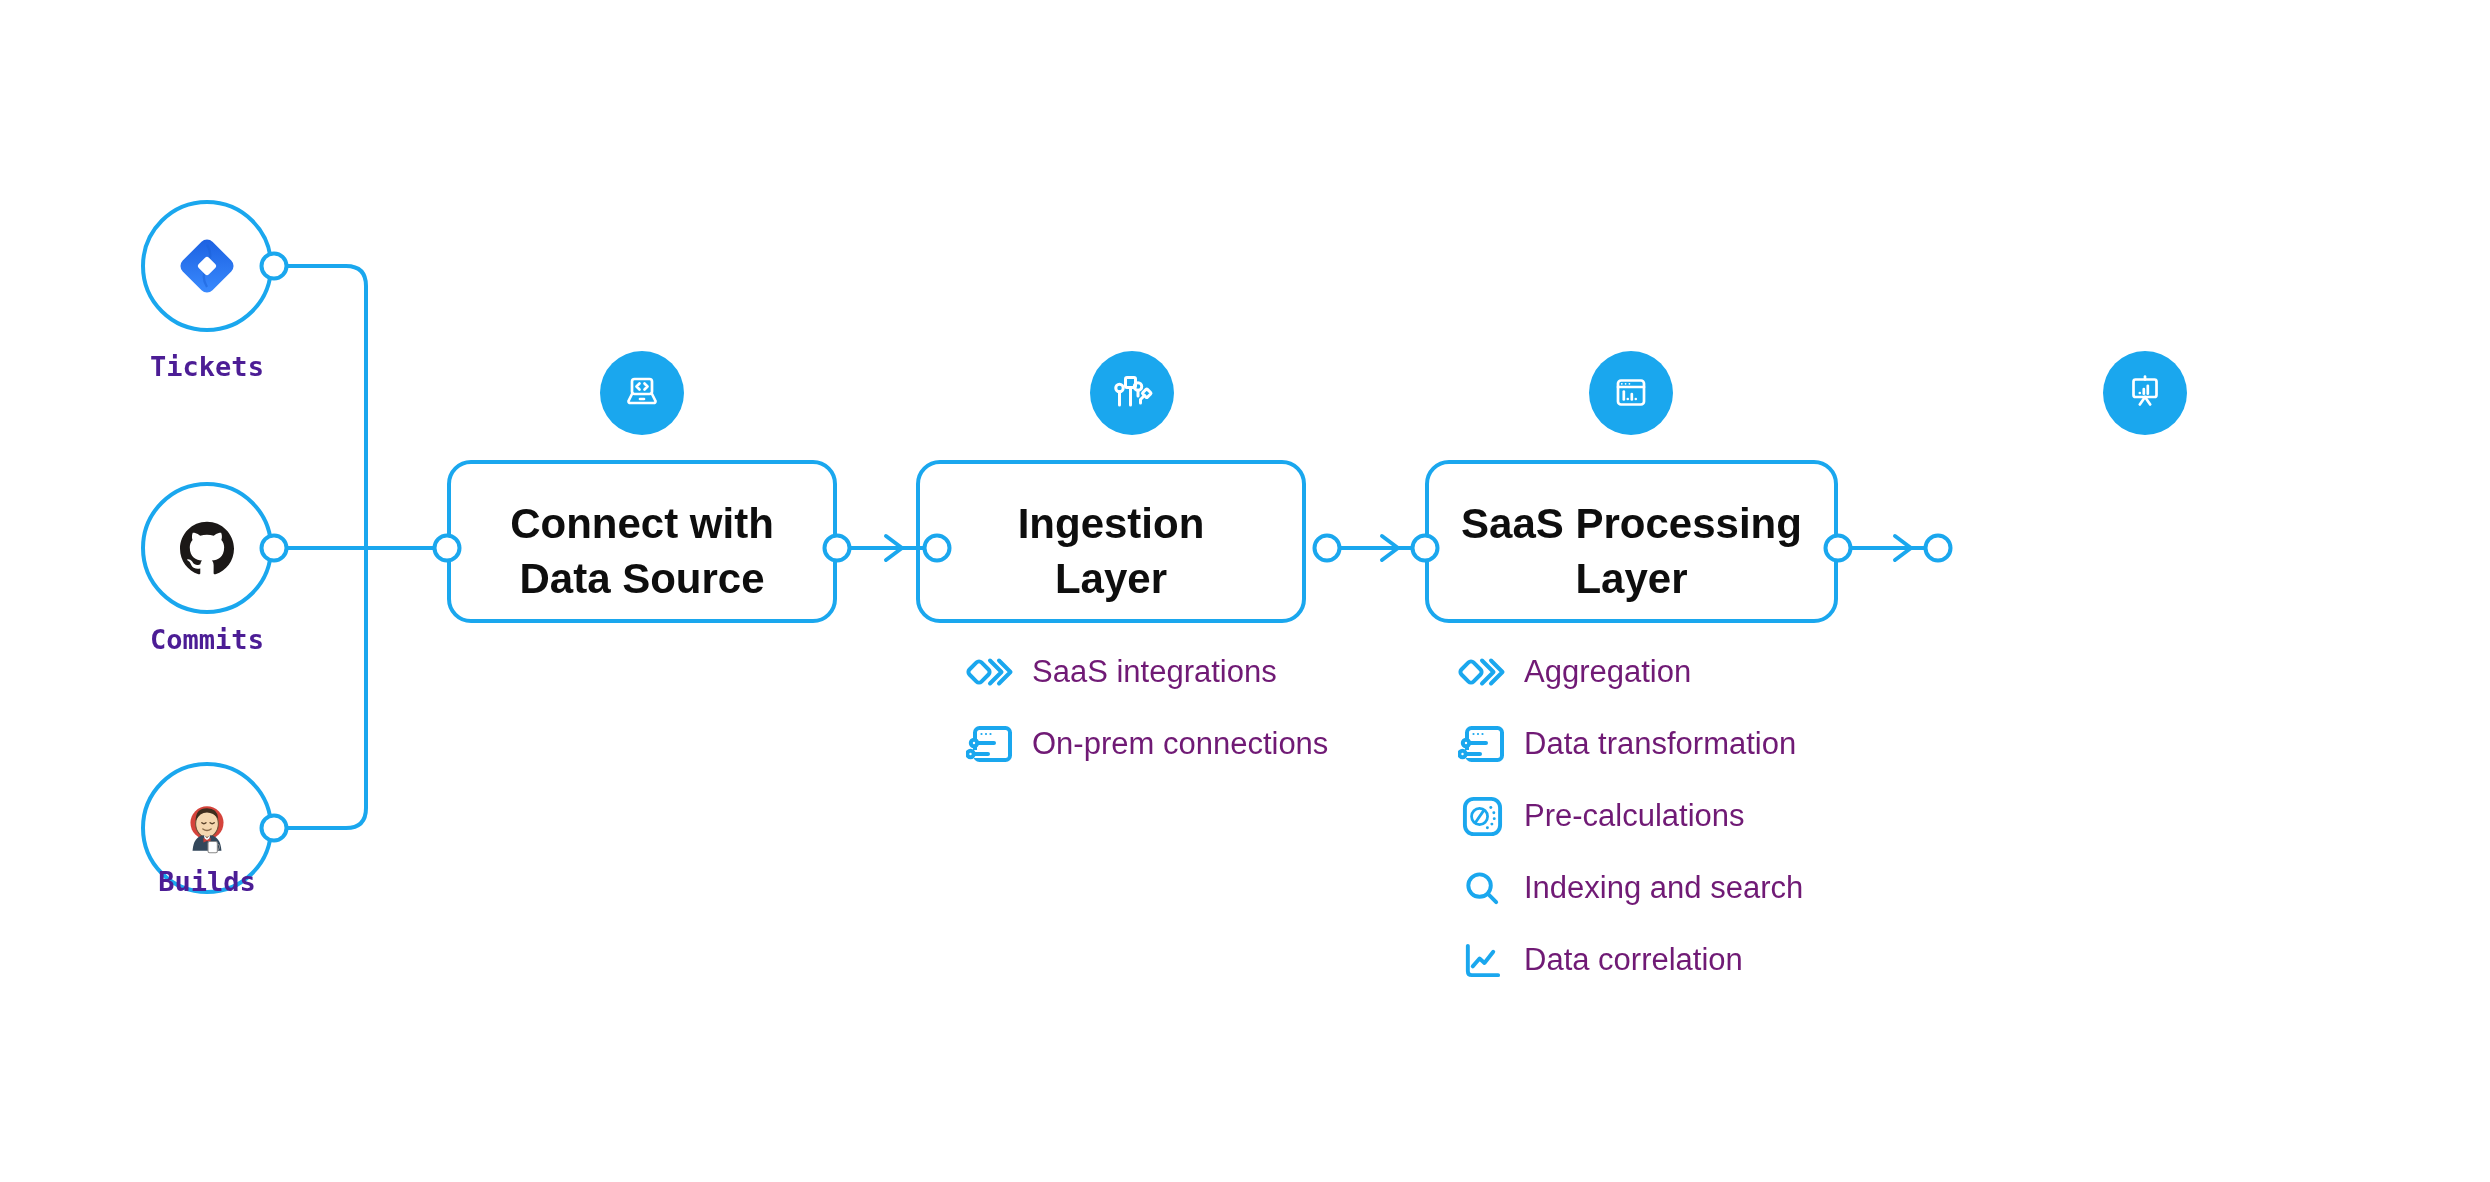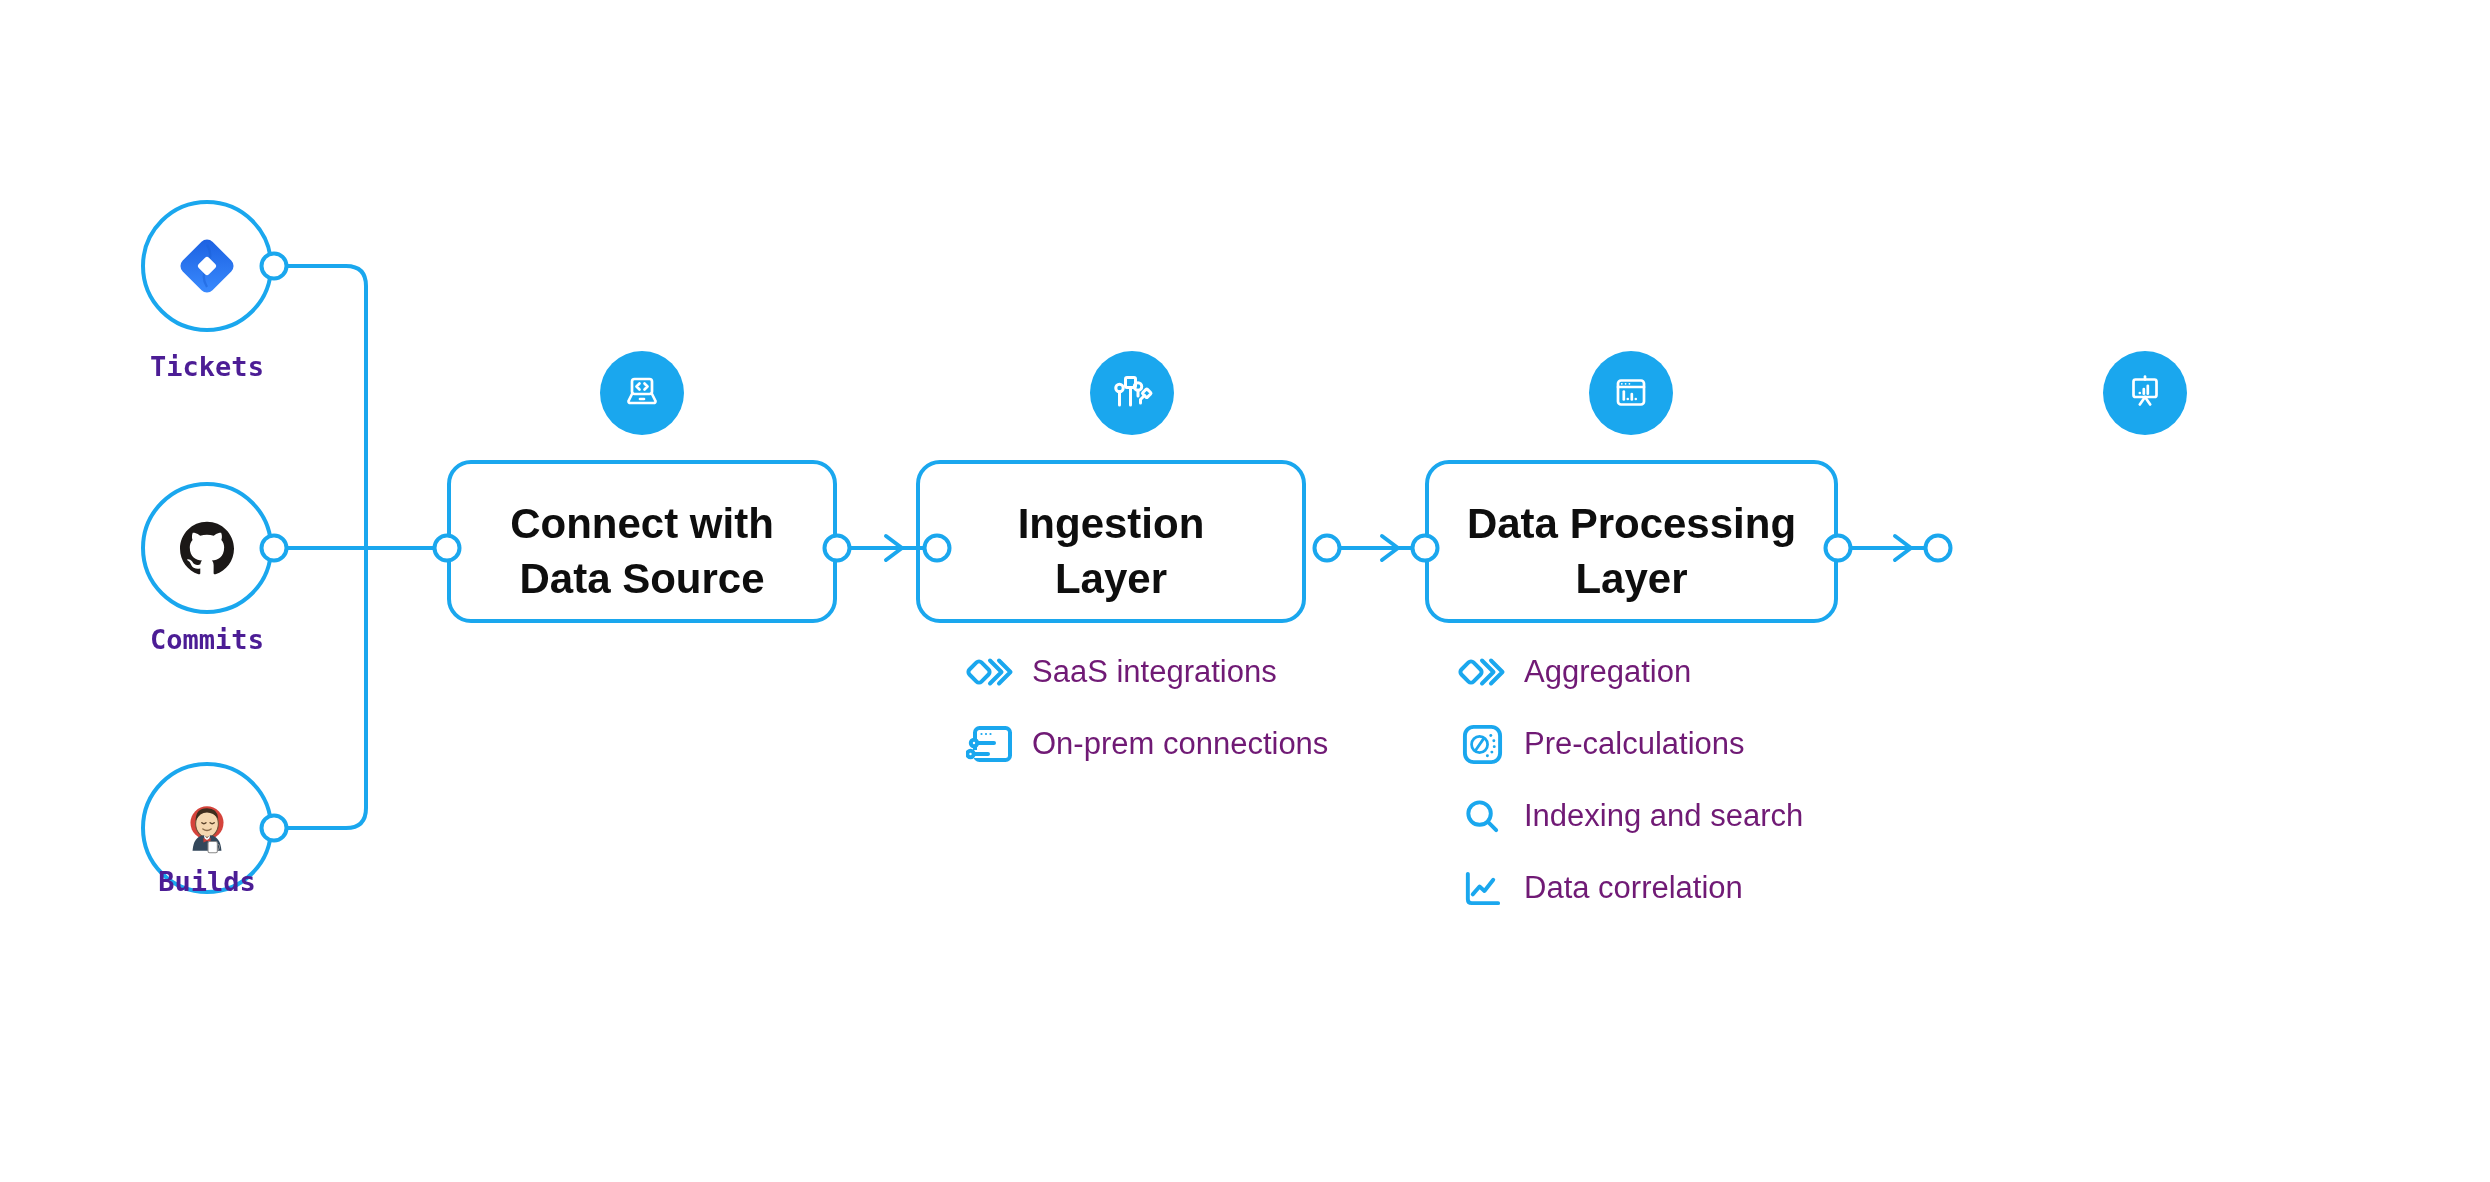--- a/index.html
+++ b/index.html
@@ -132,21 +132,21 @@
     </div>
   </div>
   <div class="stage-box" style="left:916px;width:390px;">
     <div class="stage-title">
       <div>Ingestion</div>
       <div>Layer</div>
     </div>
   </div>
   <div class="stage-box" style="left:1425px;width:413px;">
     <div class="stage-title">
-      <div>Data Processing</div>
+      <div>SaaS Processing</div>
       <div>Layer</div>
     </div>
   </div>
 
   <ul class="feature-list" style="left:966px;top:648px;">
     <li>
       <span class="li-icon">
         <svg width="48" height="36" viewBox="0 0 48 36" class="blue-stroke" stroke-width="3.2">
           <rect x="4.5" y="9.5" width="17" height="17" rx="3.5" transform="rotate(45 13 18)"></rect>
           <path d="M24 6.5 L35.5 18 L24 29.5"></path>
@@ -176,20 +176,36 @@
   <ul class="feature-list" style="left:1458px;top:648px;">
     <li>
       <span class="li-icon">
         <svg width="48" height="36" viewBox="0 0 48 36" class="blue-stroke" stroke-width="3.2">
           <rect x="4.5" y="9.5" width="17" height="17" rx="3.5" transform="rotate(45 13 18)"></rect>
           <path d="M24 6.5 L35.5 18 L24 29.5"></path>
           <path d="M33 6.5 L44.5 18 L33 29.5"></path>
         </svg>
       </span>
       <span class="li-label">Aggregation</span>
+    </li>
+    <li>
+      <span class="li-icon">
+        <svg width="48" height="40" viewBox="0 0 48 40" class="blue-stroke" stroke-width="3.2">
+          <rect x="9" y="4" width="35" height="32" rx="4.5"></rect>
+          <circle cx="15.5" cy="10" r="1.1" fill="#1aa7ee" stroke="none"></circle>
+          <circle cx="20" cy="10" r="1.1" fill="#1aa7ee" stroke="none"></circle>
+          <circle cx="24.5" cy="10" r="1.1" fill="#1aa7ee" stroke="none"></circle>
+          <path d="M3 19 H14 M1 30 H14" stroke="#ffffff" stroke-width="8"></path>
+          <path d="M11.2 19 H28"></path>
+          <circle cx="8" cy="19" r="3.2" fill="#ffffff"></circle>
+          <path d="M7.7 30 H22"></path>
+          <circle cx="4.5" cy="30" r="3.2" fill="#ffffff"></circle>
+        </svg>
+      </span>
+      <span class="li-label">Data transformation</span>
     </li>
     <li>
       <span class="li-icon">
         <svg width="43" height="43" viewBox="0 0 44 44" class="blue-stroke" stroke-width="3.2">
           <rect x="4" y="4" width="36" height="36" rx="9"></rect>
           <circle cx="19" cy="22" r="8.2" stroke-width="2.8"></circle>
           <path d="M23.5 15.5 L14.8 28.2" stroke-width="2.8"></path>
           <circle cx="30.5" cy="12.8" r="1.5" fill="#1aa7ee" stroke="none"></circle>
           <circle cx="33.6" cy="18.2" r="1.5" fill="#1aa7ee" stroke="none"></circle>
           <circle cx="34" cy="24.2" r="1.5" fill="#1aa7ee" stroke="none"></circle>

